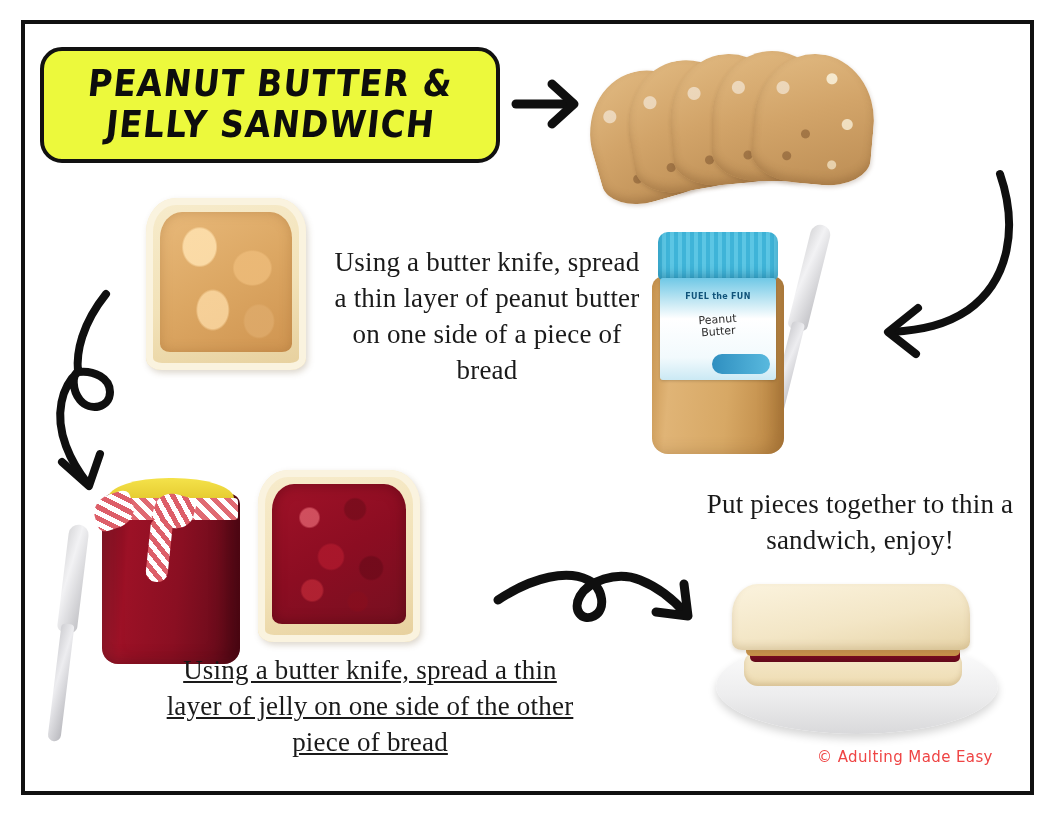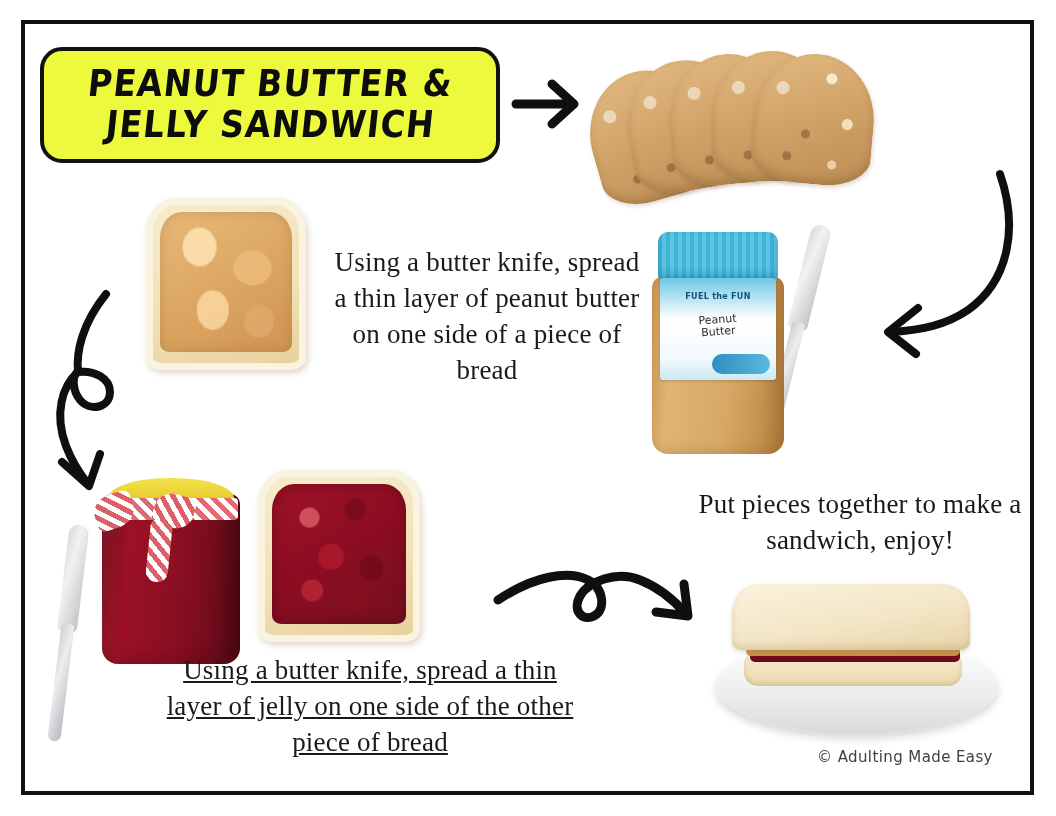--- a/index.html
+++ b/index.html
@@ -70,21 +70,21 @@
   .copy-step3 { left: 690px; top: 487px; width: 340px; }
 
   .credit {
     position: absolute;
     left: 790px;
     top: 748px;
     width: 230px;
     text-align: center;
     font-family: "DejaVu Sans", sans-serif;
     font-size: 15px;
-    color: #404040;
+    color: #ef4444;
     letter-spacing: 0.4px;
   }
 
   
   .obj { position: absolute; }
 
   
   .bread-stack { left: 588px; top: 48px; width: 300px; height: 148px; }
   .bread-slice {
     position: absolute;
@@ -342,21 +342,21 @@
   </div>
 
   <div class="copy copy-step2">Using a butter knife, spread a thin layer of jelly on one side of the other piece of bread</div>
 
   <svg class="arrow-svg" style="left:492px; top:558px;" width="222" height="88" viewBox="0 0 222 88">
     <path class="arrow-stroke" stroke-width="9" d="M6,42 C42,18 76,12 96,22 C112,30 114,52 102,58 C90,64 80,52 88,38
              C96,24 124,12 148,22 C168,30 182,42 194,56"></path>
     <path class="arrow-stroke" stroke-width="9" d="M164,54 L196,58 L192,26"></path>
   </svg>
 
-  <div class="copy copy-step3">Put pieces together to make a sandwich, enjoy!</div>
+  <div class="copy copy-step3">Put pieces together to thin a sandwich, enjoy!</div>
 
   <div class="obj sandwich-plate">
     <div class="plate"></div>
     <div class="sw-bottom"></div>
     <div class="sw-jelly"></div>
     <div class="sw-pb"></div>
     <div class="sw-top"></div>
   </div>
 
   <div class="credit">© Adulting Made Easy</div>

